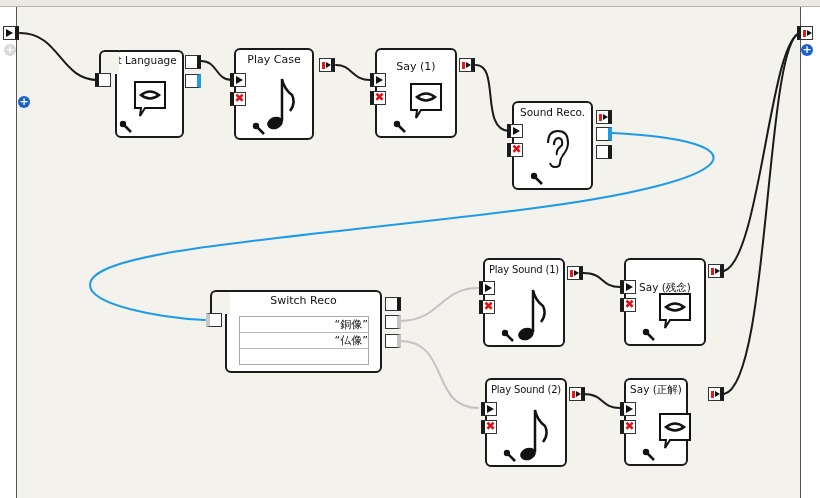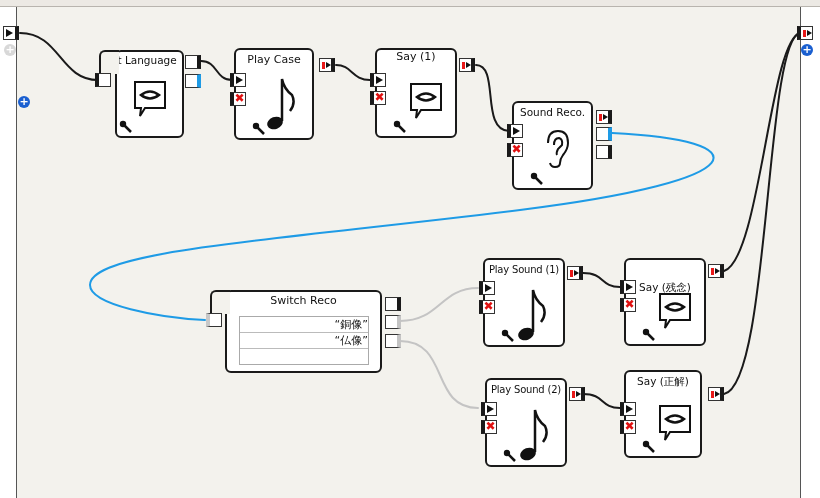--- a/index.html
+++ b/index.html
@@ -143,21 +143,21 @@
   <svg class="wrench" style="left:16px; bottom:2px;" viewBox="0 0 14 14">
       <circle cx="4" cy="4" r="3.2" fill="#111"></circle>
       <path d="M4 4 L12 12" stroke="#111" stroke-width="2.5"></path>
     </svg>
 </div>
 <div class="port in-play" style="left:230px; top:73px;"></div>
 <div class="port in-stop" style="left:230px; top:92px;">✖</div>
 <div class="port out-done" style="left:319px; top:58px;"></div>
 
 <div class="box" style="left:375px; top:48px; width:82px; height:90px;">
-  <div class="box-title" style="top:0;">Say (1)</div>
+  <div class="box-title" style="top:10px;">Say (1)</div>
   <svg class="icon" style="left:32px; top:32px;" width="34" height="40" viewBox="0 0 34 40">
     <path d="M2 2 H32 V28 H12 L7 36 L8 28 H2 Z" fill="#fff" stroke="#111" stroke-width="2"></path>
     <path d="M8 15 Q17 8 26 15 Q17 22 8 15 Z" fill="#fff" stroke="#111" stroke-width="2.5"></path>
   </svg>
   <svg class="wrench" style="left:16px; bottom:2px;" viewBox="0 0 14 14">
       <circle cx="4" cy="4" r="3.2" fill="#111"></circle>
       <path d="M4 4 L12 12" stroke="#111" stroke-width="2.5"></path>
     </svg>
 </div>
 <div class="port in-play" style="left:370px; top:73px;"></div>
@@ -233,21 +233,21 @@
   </svg>
   <svg class="wrench" style="left:16px; bottom:2px;" viewBox="0 0 14 14">
       <circle cx="4" cy="4" r="3.2" fill="#111"></circle>
       <path d="M4 4 L12 12" stroke="#111" stroke-width="2.5"></path>
     </svg>
 </div>
 <div class="port in-play" style="left:481px; top:402px;"></div>
 <div class="port in-stop" style="left:481px; top:420px;">✖</div>
 <div class="port out-done" style="left:569px; top:387px;"></div>
 
-<div class="box" style="left:624px; top:370px; width:78px; height:88px;">
+<div class="box" style="left:624px; top:378px; width:64px; height:88px;">
   <div class="box-title" style="top:3px; font-size:10.5px;">Say (正解)</div>
   <svg class="icon" style="left:32px; top:32px;" width="34" height="40" viewBox="0 0 34 40">
     <path d="M2 2 H32 V28 H12 L7 36 L8 28 H2 Z" fill="#fff" stroke="#111" stroke-width="2"></path>
     <path d="M8 15 Q17 8 26 15 Q17 22 8 15 Z" fill="#fff" stroke="#111" stroke-width="2.5"></path>
   </svg>
   <svg class="wrench" style="left:16px; bottom:2px;" viewBox="0 0 14 14">
       <circle cx="4" cy="4" r="3.2" fill="#111"></circle>
       <path d="M4 4 L12 12" stroke="#111" stroke-width="2.5"></path>
     </svg>
 </div>

